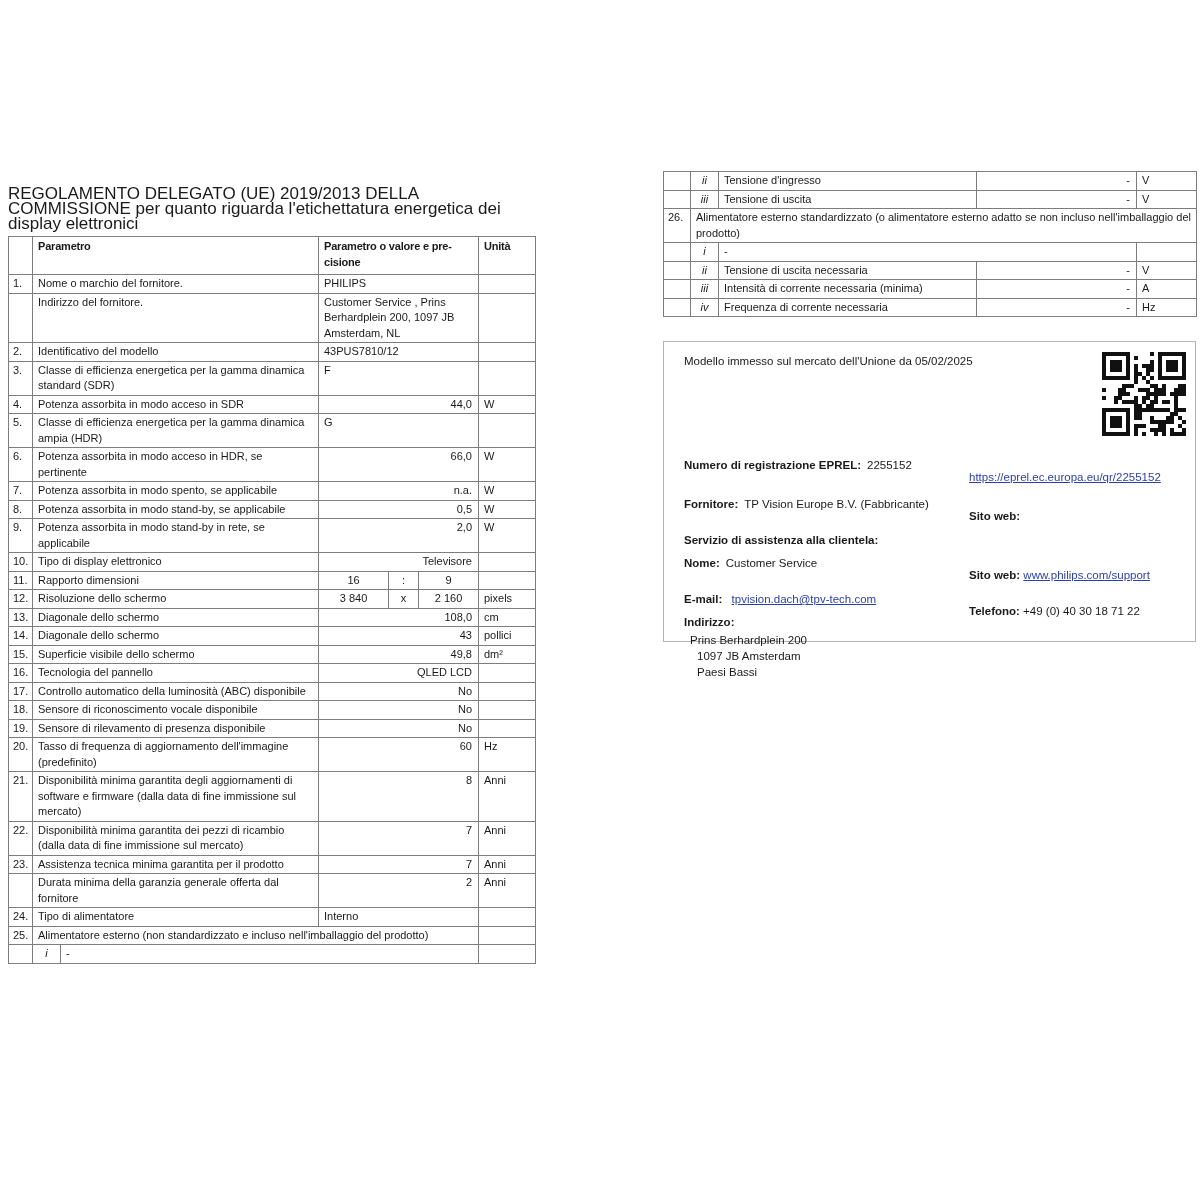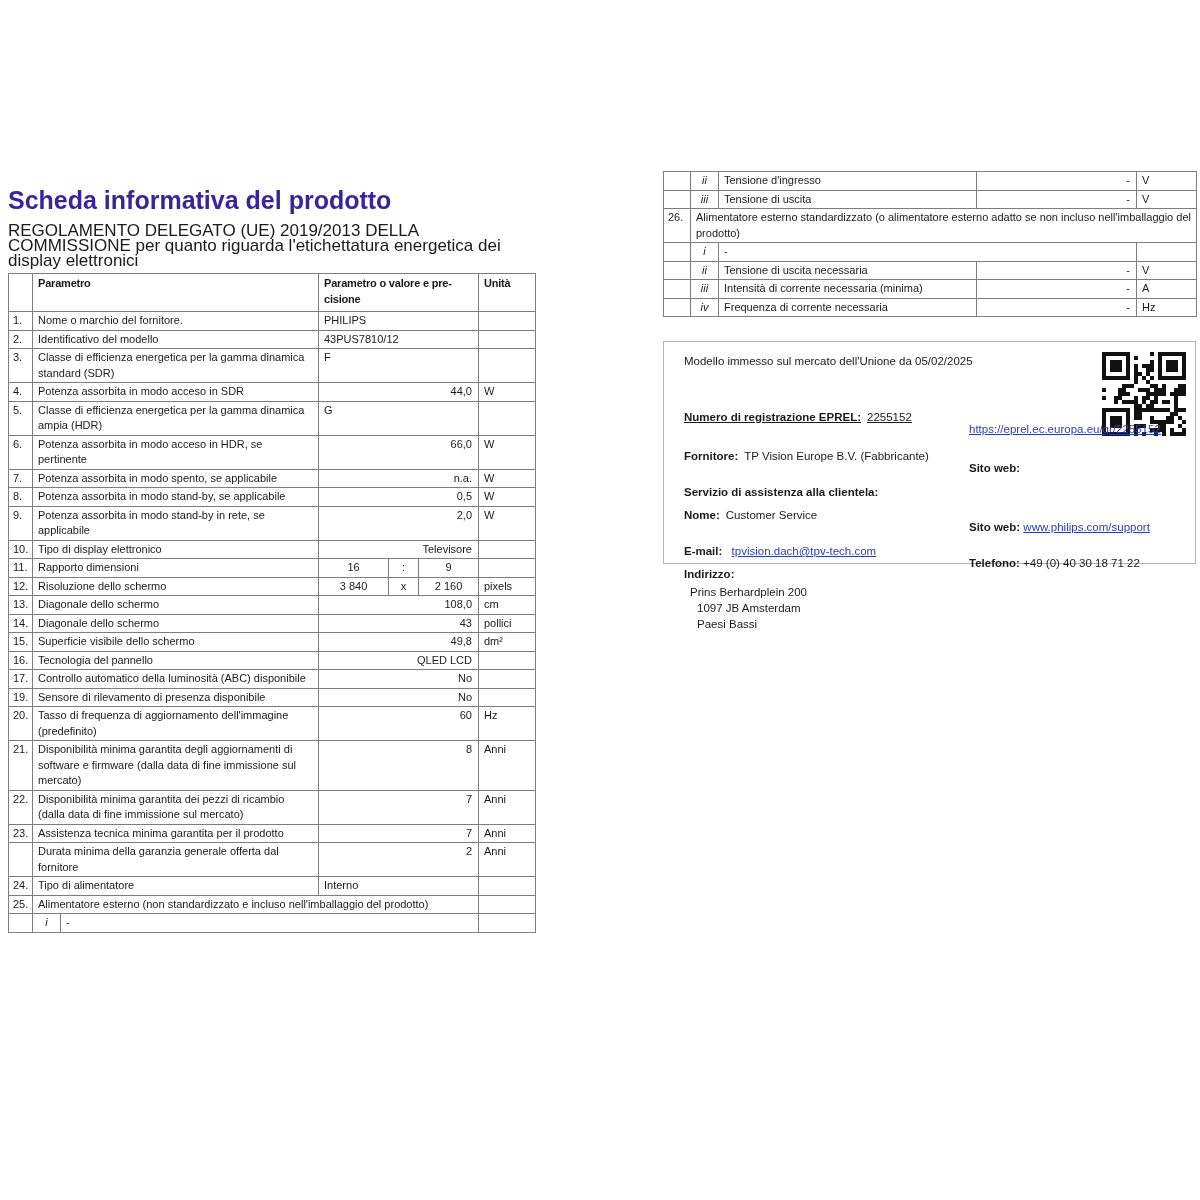--- a/index.html
+++ b/index.html
@@ -21,40 +21,39 @@
   }
   td.hdr{font-weight:bold;padding-top:2px;padding-bottom:4px;letter-spacing:-0.2px;}
   td.num{padding-left:4px;padding-right:2px;}
   td.sub{font-style:italic;text-align:center;padding:1px 2px;}
   .ar{text-align:right;padding-right:6px;}
   .al{text-align:left;}
   .ac{text-align:center;}
   
   .right-col-table{position:absolute;left:663px;top:171px;}
   .info-box{
-    position:absolute;left:663px;top:341px;width:533px;height:223px;
+    position:absolute;left:663px;top:341px;width:533px;height:301px;
     border:1px solid #b4b4b4;font-size:11.5px;line-height:16px;
   }
   .modello{padding:11px 120px 0 20px;}
   .qr{position:absolute;top:9px;right:8px;width:86px;height:86px;}
   .ib-row{position:relative;margin-left:20px;margin-right:14px;height:16px;}
   .ib-row.tall{height:32px;}
   .ib-right{position:absolute;left:285px;top:12px;width:215px;}
-  .mt76{margin-top:40px;text-decoration:underline;} .mt7{margin-top:7px;} .mt8{margin-top:20px;} .mt2{margin-top:2px;}
+  .mt76{margin-top:88px;} .mt7{margin-top:7px;} .mt8{margin-top:20px;} .mt2{margin-top:2px;}
   .lbl{font-weight:bold;}
   .lblgap{margin-left:6px;}
   a.link{color:#2b3fa8;text-decoration:underline;cursor:pointer;word-break:break-all;}
   .addr1{padding-left:26px;} .addr2{padding-left:33px;} .addr3{padding-left:33px;}
   .addr-line{margin-left:0;}
 </style>
 </head>
 <body>
 
 <div class="left-col">
-  <h1 class="title">Scheda informativa del prodotto</h1>
   <p class="subtitle">REGOLAMENTO DELEGATO (UE) 2019/2013 DELLA COMMISSIONE per quanto riguarda l'etichettatura energetica dei display elettronici</p>
   <table id="left-table">
     <colgroup>
       <col style="width:24px">
         <col style="width:28px">
         <col style="width:258px">
       <col style="width:70px">
         <col style="width:30px">
         <col style="width:60px">
         <col style="width:57px">
@@ -66,20 +65,26 @@
           <td class="hdr" colspan="3">Parametro o valore e pre-cisione</td>
           <td class="hdr">Unità</td>
         </tr>
         <tr>
           <td class="num">1.</td>
           <td colspan="2">Nome o marchio del fornitore.</td>
           <td class="al" colspan="3">PHILIPS</td>
           <td></td>
         </tr>
         <tr>
+          <td class="num"></td>
+          <td colspan="2">Indirizzo del fornitore.</td>
+          <td class="al" colspan="3">Customer Service , Prins Berhardplein 200, 1097 JB Amsterdam, NL</td>
+          <td></td>
+        </tr>
+        <tr>
           <td class="num">2.</td>
           <td colspan="2">Identificativo del modello</td>
           <td class="al" colspan="3">43PUS7810/12</td>
           <td></td>
         </tr>
         <tr>
           <td class="num">3.</td>
           <td colspan="2">Classe di efficienza energetica per la gamma dinamica standard (SDR)</td>
           <td class="al" colspan="3">F</td>
           <td></td>
@@ -162,20 +167,26 @@
         </tr>
         <tr>
           <td class="num">16.</td>
           <td colspan="2">Tecnologia del pannello</td>
           <td class="ar" colspan="3">QLED LCD</td>
           <td></td>
         </tr>
         <tr>
           <td class="num">17.</td>
           <td colspan="2">Controllo automatico della luminosità (ABC) disponibile</td>
+          <td class="ar" colspan="3">No</td>
+          <td></td>
+        </tr>
+        <tr>
+          <td class="num">18.</td>
+          <td colspan="2">Sensore di riconoscimento vocale disponibile</td>
           <td class="ar" colspan="3">No</td>
           <td></td>
         </tr>
         <tr>
           <td class="num">19.</td>
           <td colspan="2">Sensore di rilevamento di presenza disponibile</td>
           <td class="ar" colspan="3">No</td>
           <td></td>
         </tr>
         <tr>

